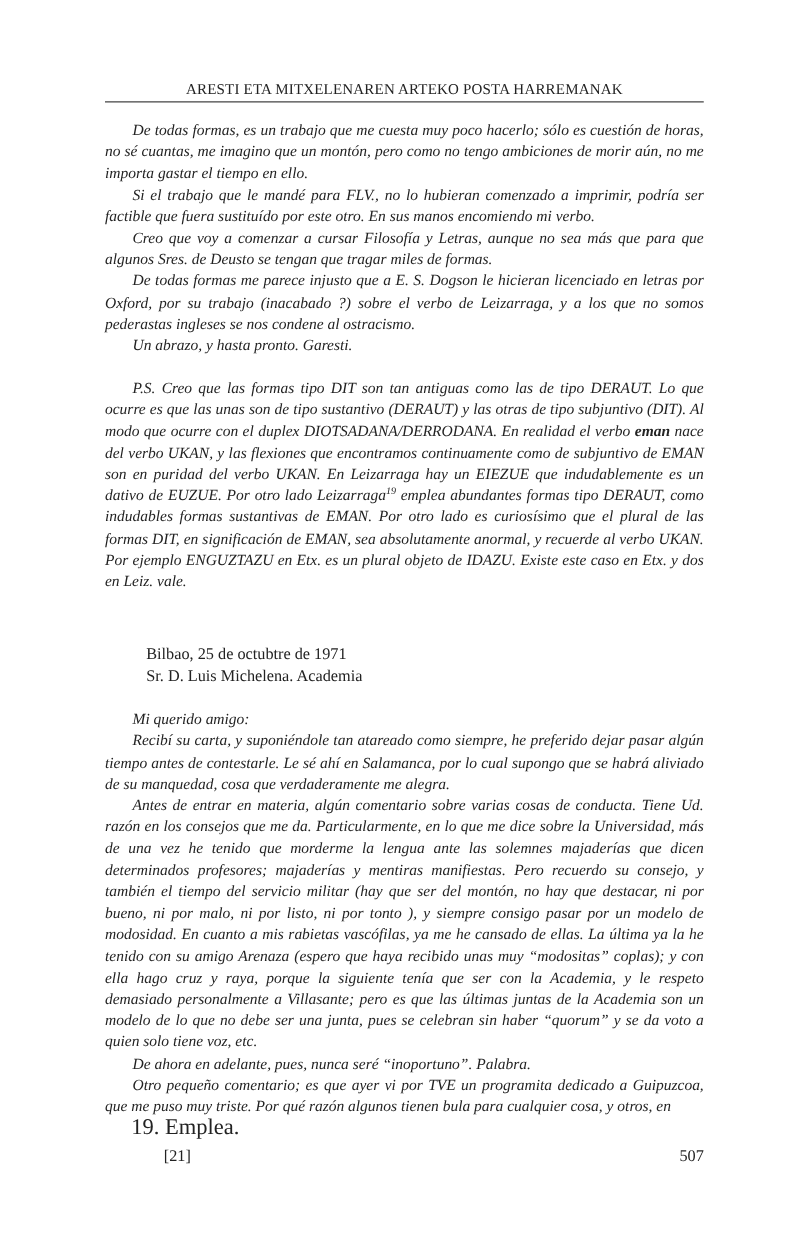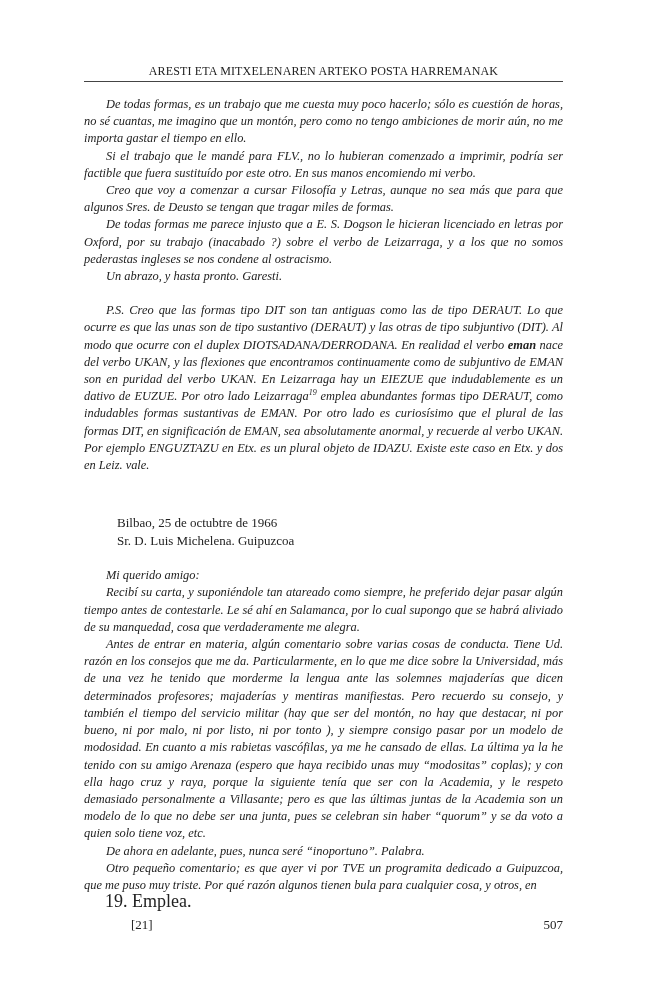--- a/index.html
+++ b/index.html
@@ -29,22 +29,22 @@
 
 <div class="body">
   <p>De todas formas, es un trabajo que me cuesta muy poco hacerlo; sólo es cuestión de horas, no sé cuantas, me imagino que un montón, pero como no tengo ambiciones de morir aún, no me importa gastar el tiempo en ello.</p>
   <p>Si el trabajo que le mandé para FLV., no lo hubieran comenzado a imprimir, podría ser factible que fuera sustituído por este otro. En sus manos encomiendo mi verbo.</p>
   <p>Creo que voy a comenzar a cursar Filosofía y Letras, aunque no sea más que para que algunos Sres. de Deusto se tengan que tragar miles de formas.</p>
   <p>De todas formas me parece injusto que a E. S. Dogson le hicieran licenciado en letras por Oxford, por su trabajo (inacabado ?) sobre el verbo de Leizarraga, y a los que no somos pederastas ingleses se nos condene al ostracismo.</p>
   <p>Un abrazo, y hasta pronto. Garesti.</p>
   <div class="gap"></div>
   <p><span>P.S. Creo que las formas tipo DIT son tan antiguas como las de tipo DERAUT. Lo que ocurre es que las unas son de tipo sustantivo (DERAUT) y las otras de tipo subjuntivo (DIT). Al modo que ocurre con el duplex DIOTSADANA/DERRODANA. En realidad el verbo </span><b class="bold">eman</b><span> nace del verbo UKAN, y las flexiones que encontramos continuamente como de subjuntivo de EMAN son en puridad del verbo UKAN. En Leizarraga hay un EIEZUE que indudablemente es un dativo de EUZUE. Por otro lado Leizarraga</span><sup>19</sup><span> emplea abundantes formas tipo DERAUT, como indudables formas sustantivas de EMAN. Por otro lado es curiosísimo que el plural de las formas DIT, en significación de EMAN, sea absolutamente anormal, y recuerde al verbo UKAN. Por ejemplo ENGUZTAZU en Etx. es un plural objeto de IDAZU. Existe este caso en Etx. y dos en Leiz. vale.</span></p>
   <div class="gap2"></div>
-  <p class="noindent upright">Bilbao, 25 de octubtre de 1966</p>
-  <p class="noindent upright">Sr. D. Luis Michelena. Guipuzcoa</p>
+  <p class="noindent upright">Bilbao, 25 de octubtre de 1971</p>
+  <p class="noindent upright">Sr. D. Luis Michelena. Academia</p>
   <div class="gap"></div>
   <p>Mi querido amigo:</p>
   <p>Recibí su carta, y suponiéndole tan atareado como siempre, he preferido dejar pasar algún tiempo antes de contestarle. Le sé ahí en Salamanca, por lo cual supongo que se habrá aliviado de su manquedad, cosa que verdaderamente me alegra.</p>
   <p>Antes de entrar en materia, algún comentario sobre varias cosas de conducta. Tiene Ud. razón en los consejos que me da. Particularmente, en lo que me dice sobre la Universidad, más de una vez he tenido que morderme la lengua ante las solemnes majaderías que dicen determinados profesores; majaderías y mentiras manifiestas. Pero recuerdo su consejo, y también el tiempo del servicio militar (hay que ser del montón, no hay que destacar, ni por bueno, ni por malo, ni por listo, ni por tonto ), y siempre consigo pasar por un modelo de modosidad. En cuanto a mis rabietas vascófilas, ya me he cansado de ellas. La última ya la he tenido con su amigo Arenaza (espero que haya recibido unas muy “modositas” coplas); y con ella hago cruz y raya, porque la siguiente  tenía que ser con la Academia, y le respeto demasiado personalmente a Villasante; pero es que las últimas juntas de la Academia son un modelo de lo que no debe ser una junta, pues se celebran sin haber “quorum” y se da voto a quien solo tiene voz, etc.</p>
   <p>De ahora en adelante, pues, nunca seré “inoportuno”. Palabra.</p>
   <p>Otro pequeño comentario; es que ayer vi por TVE un programita dedicado a Guipuzcoa, que me puso muy triste. Por qué razón algunos tienen bula para cualquier cosa, y otros, en</p>
 </div>
 
 <div class="footnote">19. Emplea.</div>
 <div class="folio-left">[21]</div>

